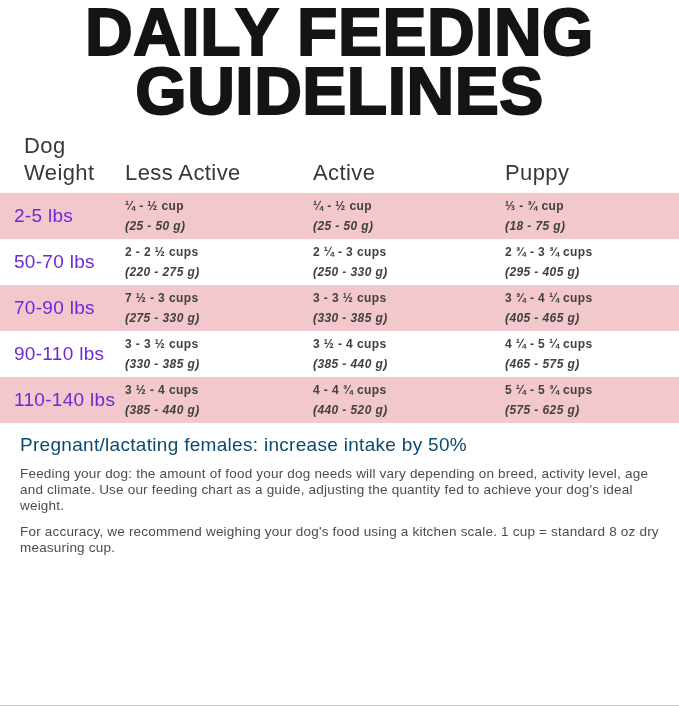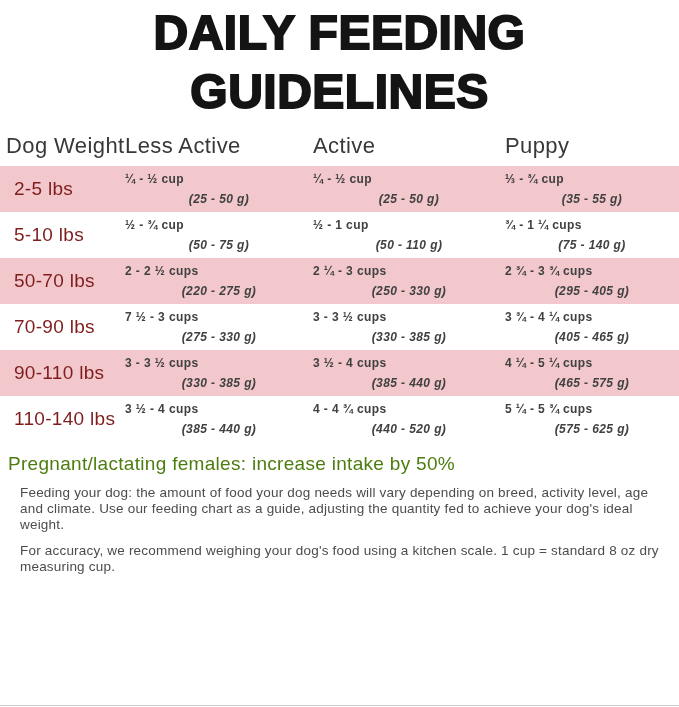--- a/index.html
+++ b/index.html
@@ -12,21 +12,21 @@
     font-family: "Liberation Sans", sans-serif;
     color: #3d3d3d;
   }
 
   
   .title {
     padding-top: 3px;
     text-align: center;
     color: #141414;
     font-weight: 700;
-    font-size: 48px;
+    font-size: 66px;
     line-height: 59px;
     letter-spacing: 0.5px;
     -webkit-text-stroke: 2px #141414;
   }
 
   
   table.feeding {
     width: 679px;
     border-collapse: collapse;
     table-layout: fixed;
@@ -39,53 +39,53 @@
 
   thead th {
     font-weight: 400;
     font-size: 22px;
     letter-spacing: 0.4px;
     color: #383838;
     text-align: left;
     vertical-align: bottom;
     padding: 0 0 7px 0;
   }
-  thead th.h-weight { padding-left: 6px; line-height: 27px; }
+  thead th.h-weight { padding-left: 24px; line-height: 27px; }
 
   tbody td {
     height: 44px;
     padding: 3px 0 3px 0;
     vertical-align: middle;
   }
   tbody tr:nth-child(odd) { background: #f2c8cc; }
   tbody tr:nth-child(even) { background: #ffffff; }
 
   td.c-weight {
     padding-left: 14px;
     font-size: 19px;
     letter-spacing: 0.3px;
-    color: #7f1d1d;
+    color: #6d28d9;
   }
   .cups, .grams {
     display: block;
     font-size: 12px;
     line-height: 20px;
     letter-spacing: 0.4px;
     color: #414141;
     font-weight: bold;
   }
-  .grams { font-style: italic; text-align: center; }
+  .grams { font-style: italic; }
 
   
   .note-title {
-    margin: 10px 8px 0 8px;
+    margin: 10px 8px 0 20px;
     font-size: 19px;
     line-height: 23px;
     letter-spacing: 0.3px;
-    color: #4d7c0f;
+    color: #0c4a6e;
   }
   .note-para {
     margin: 10px 8px 0 20px;
     font-size: 13.5px;
     line-height: 16px;
     letter-spacing: 0.2px;
     color: #4c4c4c;
     max-width: 668px;
   }
   .bottom-rule {
@@ -123,39 +123,24 @@
     <td class="c-serv">
       <span class="cups">¼ - ½ cup</span>
       <span class="grams">(25 - 50 g)</span>
     </td>
     <td class="c-serv">
       <span class="cups">¼ - ½ cup</span>
       <span class="grams">(25 - 50 g)</span>
     </td>
     <td class="c-serv">
       <span class="cups">⅓ - ¾ cup</span>
-      <span class="grams">(35 - 55 g)</span>
-    </td>
-  </tr>
-
-  <tr class="data-row">
-    <td class="c-weight">5-10 lbs</td>
-    <td class="c-serv">
-      <span class="cups">½ - ¾ cup</span>
-      <span class="grams">(50 - 75 g)</span>
-    </td>
-    <td class="c-serv">
-      <span class="cups">½ - 1 cup</span>
-      <span class="grams">(50 - 110 g)</span>
-    </td>
-    <td class="c-serv">
-      <span class="cups">¾ - 1 ¼ cups</span>
-      <span class="grams">(75 - 140 g)</span>
-    </td>
-  </tr>
+      <span class="grams">(18 - 75 g)</span>
+    </td>
+  </tr>
+
 
 
 
 
   <tr class="data-row">
     <td class="c-weight">50-70 lbs</td>
     <td class="c-serv">
       <span class="cups">2 - 2 ½ cups</span>
       <span class="grams">(220 - 275 g)</span>
     </td>

